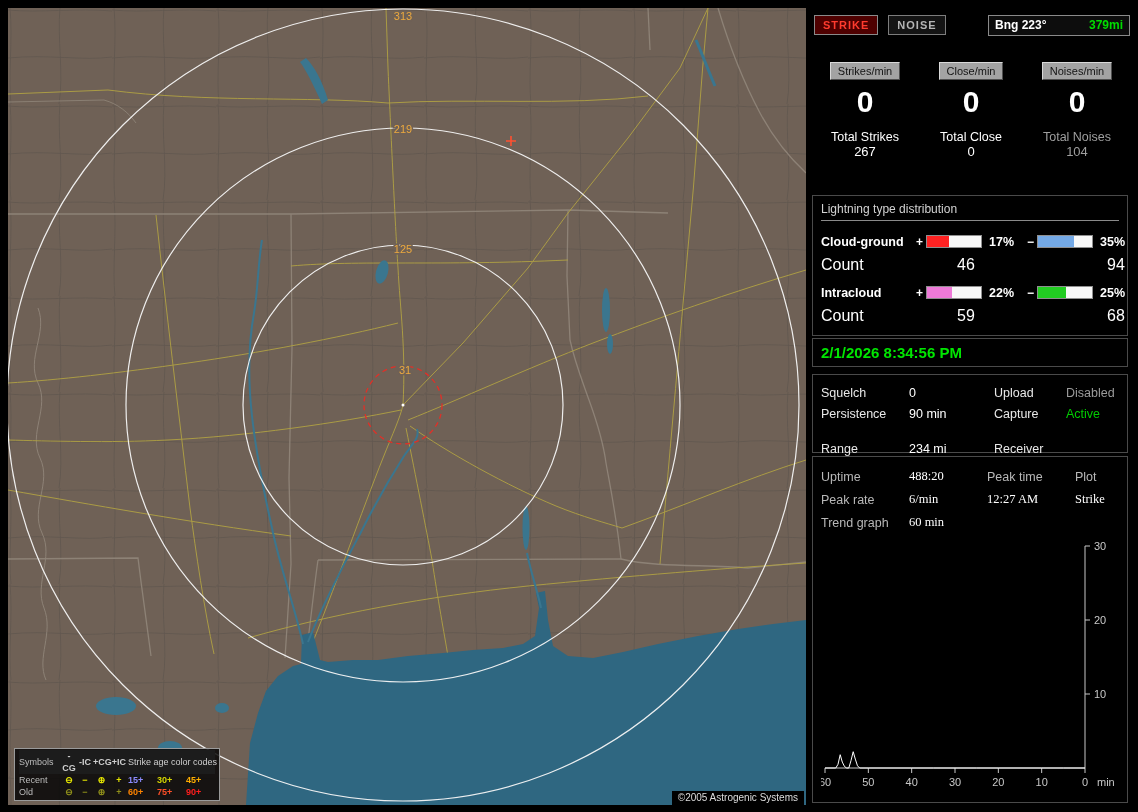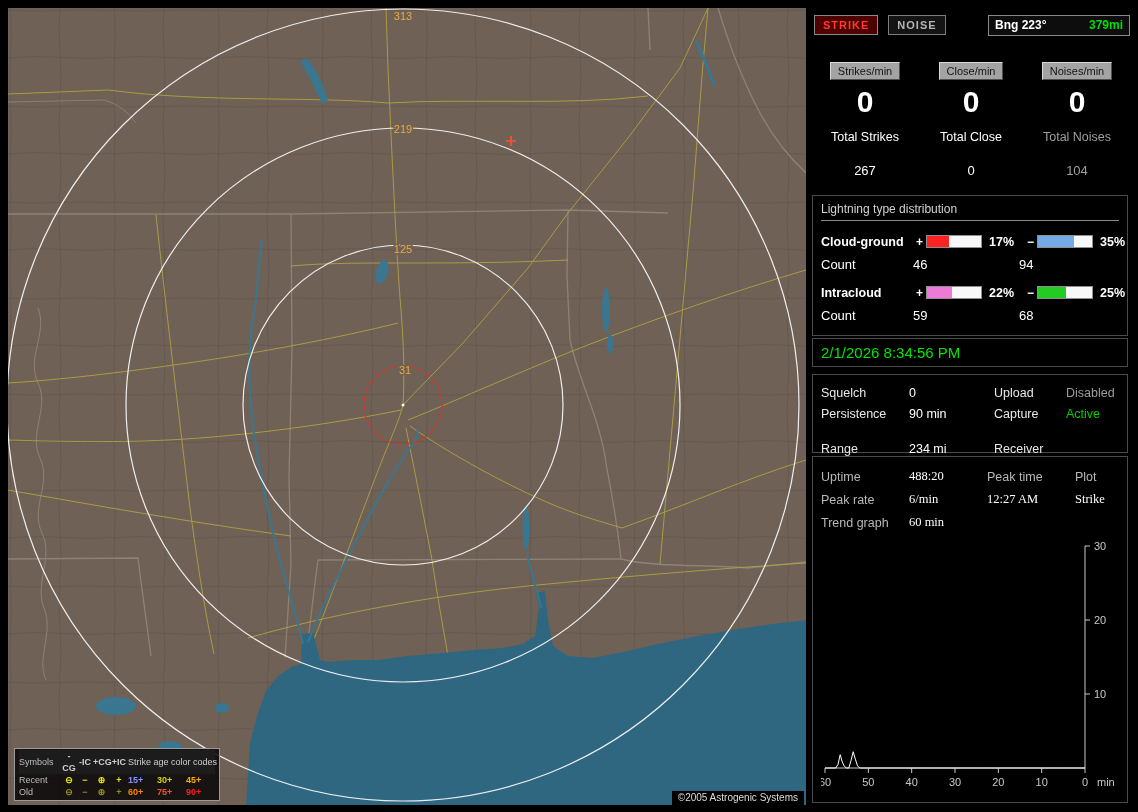--- a/index.html
+++ b/index.html
@@ -31,34 +31,34 @@
     display:flex;align-items:center;justify-content:space-between;padding:0 6px;box-sizing:border-box;}
   .bearing .b1{font-weight:bold;color:#fff;font-size:12px;}
   .bearing .b2{font-weight:bold;font-size:12px;}
 
   .counters{position:absolute;top:54px;left:0;right:0;display:flex;text-align:center;}
   .counter-col{flex:1;}
   .counter-chip{display:inline-block;background:#a3a3a3;color:#141414;font-size:11px;padding:2px 7px;
     border:1px solid;border-color:#d9d9d9 #4f4f4f #4f4f4f #d9d9d9;}
   .counter-value{font-size:30px;font-weight:bold;margin-top:4px;height:36px;line-height:36px;}
   .counter-total-label{margin-top:10px;font-size:12.5px;}
-  .counter-total-value{margin-top:19px;font-size:13px;}
+  .counter-total-value{margin-top:0;font-size:13px;}
 
   .panel{position:absolute;left:0;right:2px;border:1px solid #4a4a4a;background:#000;box-sizing:border-box;}
   .dist{top:187px;padding:6px 8px 8px;}
   .dist-title{color:#d2d2d2;font-size:12px;padding-bottom:4px;border-bottom:1px solid #8a8a8a;margin-bottom:9px;}
   .drow{display:grid;grid-template-columns:92px 13px 58px 40px 13px 58px 34px;align-items:center;height:23px;}
   .dlabel{font-weight:bold;font-size:12.5px;}
   .dsign{font-weight:bold;text-align:center;}
   .dbar{width:54px;height:11px;background:#f8f8f8;border:1px solid #8f8f8f;overflow:hidden;}
   .dfill{display:block;height:100%;width:0;}
   .dpct{font-weight:bold;padding-left:5px;font-size:12.5px;}
   .crow{display:grid;grid-template-columns:92px 106px auto;align-items:center;height:23px;margin-bottom:5px;
-    font-size:13px;}
-  .clock{top:330px;padding:5px 8px;font-size:15px;font-weight:normal;color:#00e600;}
+    font-size:16px;gap:44px;}
+  .clock{top:330px;padding:5px 8px;font-size:15px;font-weight:bold;color:#00e600;}
   .settings{top:366px;padding:7px 8px;}
   .srow{display:grid;grid-template-columns:88px 85px 72px auto;height:21px;align-items:center;font-size:12.5px;}
   .slabel{color:#e8e8e8;}
   .statspanel{top:448px;bottom:2px;padding:8px;}
   .trow{display:grid;grid-template-columns:88px 78px 88px auto;height:23px;align-items:center;font-size:12.5px;}
   .trow2{display:grid;grid-template-columns:88px auto;height:23px;align-items:center;font-size:12.5px;}
   .tlabel{color:#b8b8b8;}
   .tval{color:#fff;font-family:Liberation Serif, serif;}
   #trend-chart{margin-top:2px;}
 </style>

